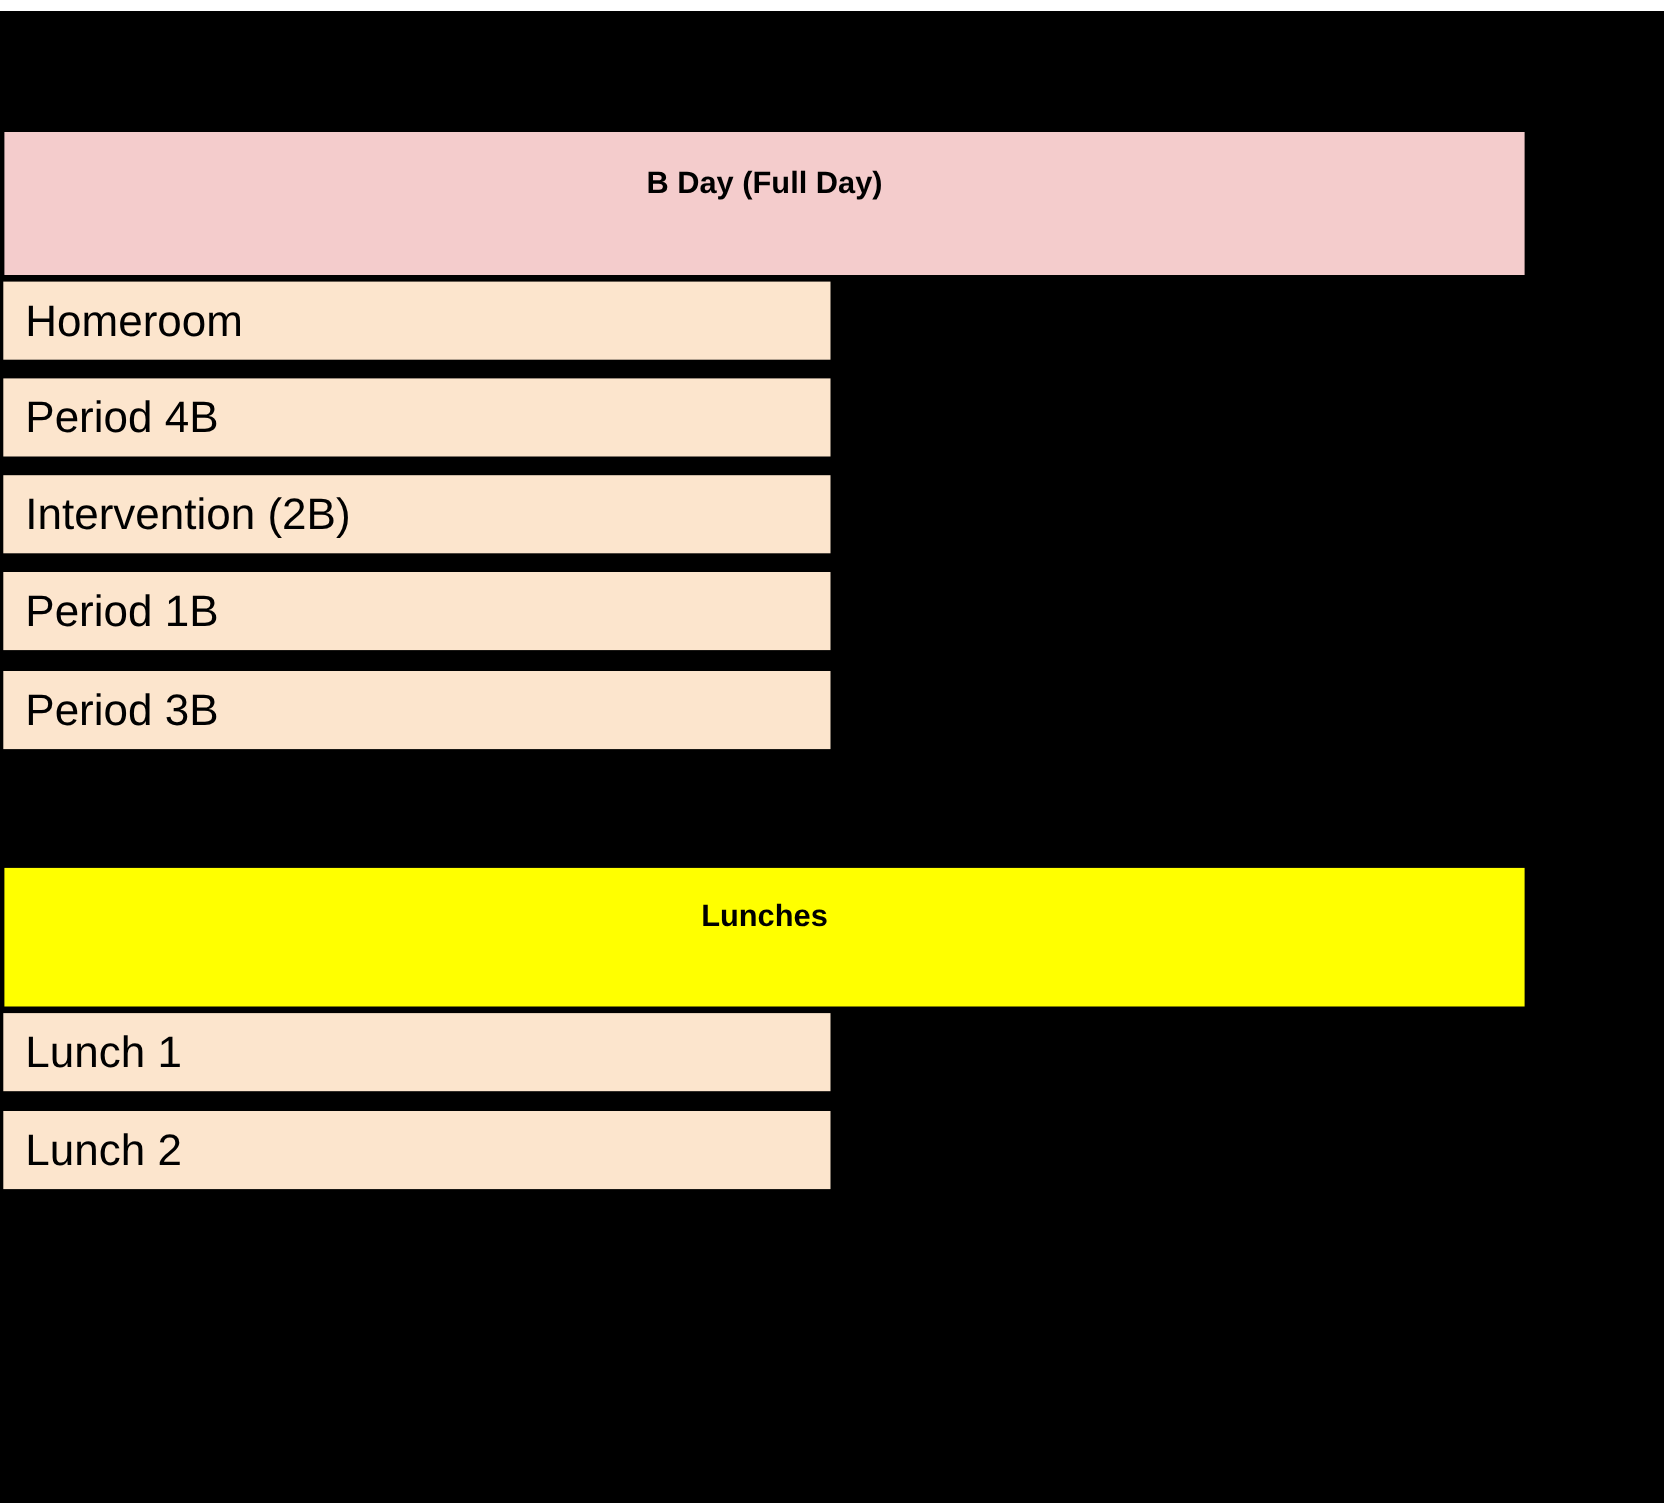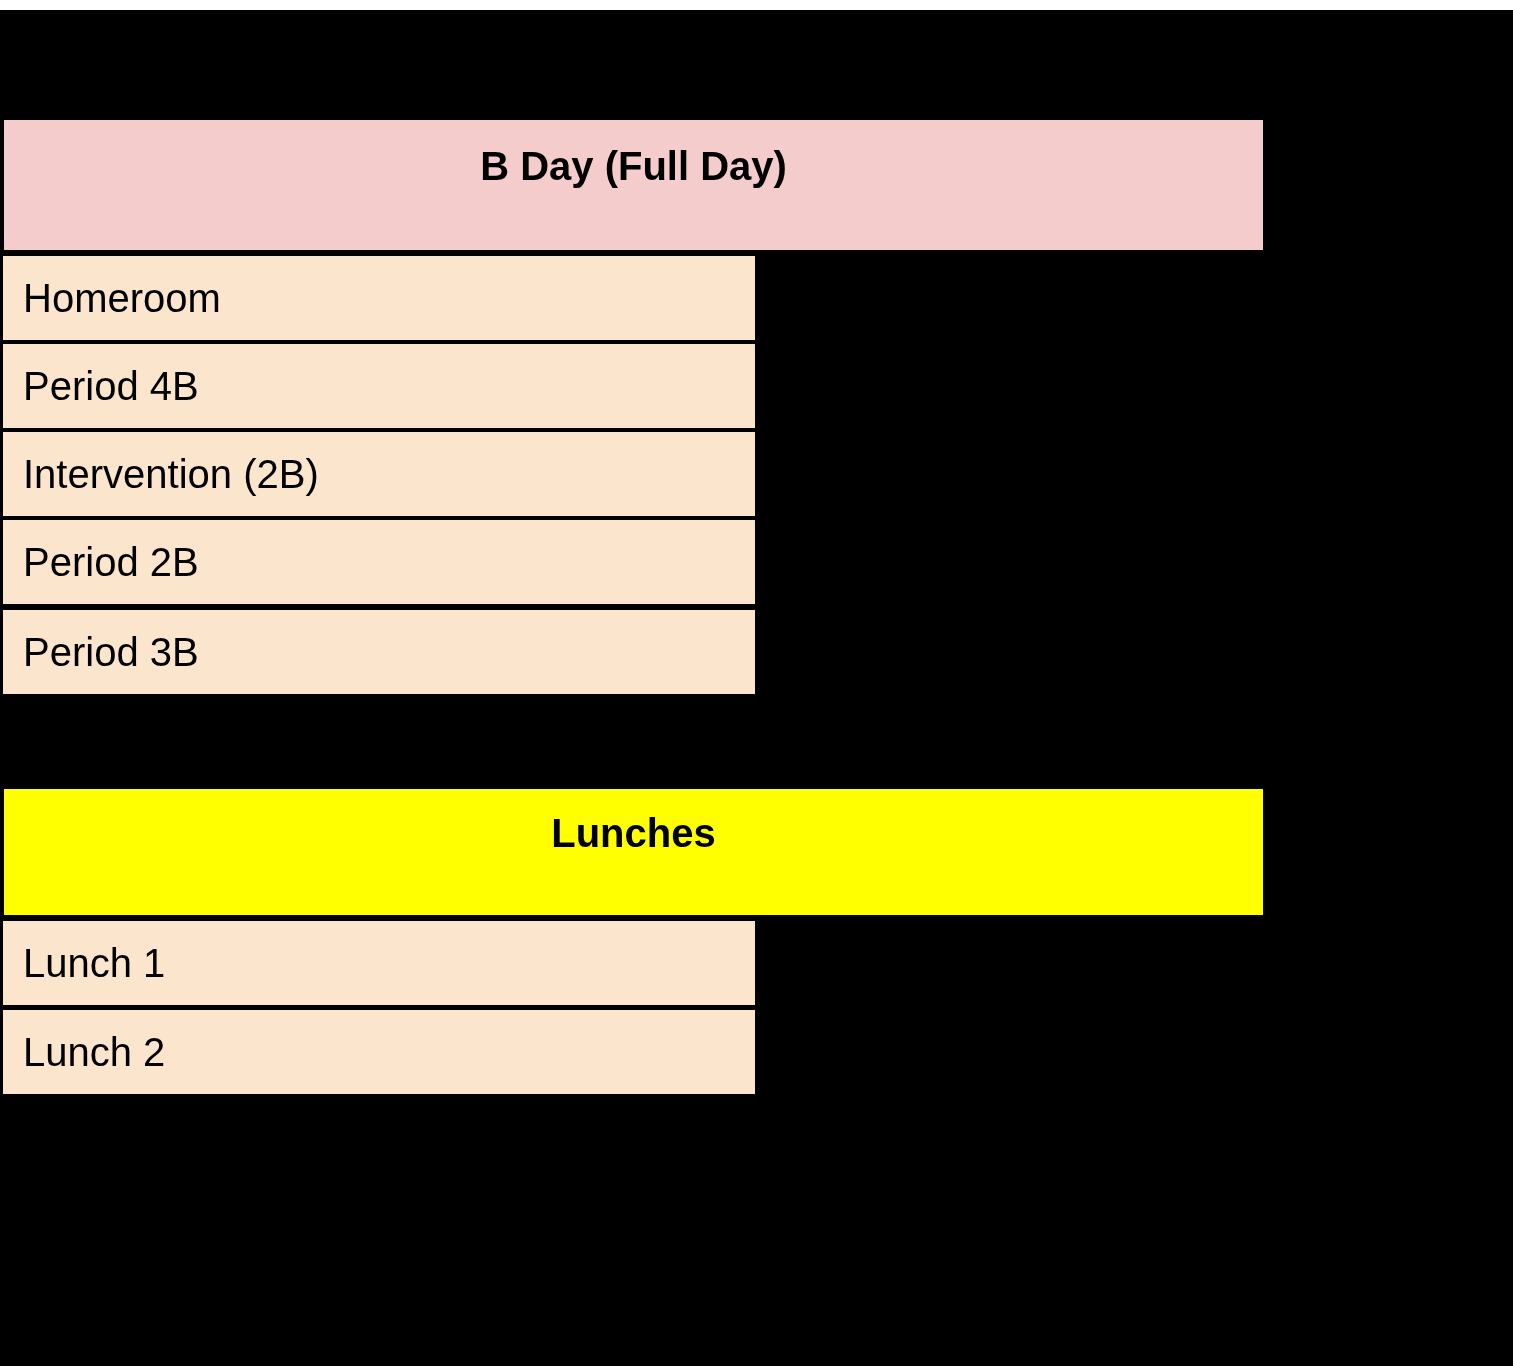--- a/index.html
+++ b/index.html
@@ -20,46 +20,46 @@
     position: absolute;
     top: 0;
     left: 0;
     width: 1513px;
     height: 10px;
     background: var(--top-strip, #ffffff);
   }
   .banner {
     position: absolute;
     left: 4px;
-    width: 1259px;
+    width: 1382px;
     box-sizing: border-box;
     display: flex;
     justify-content: center;
     align-items: flex-start;
-    font-size: 40px;
+    font-size: 28px;
     font-weight: bold;
     line-height: 44px;
   }
   .day-banner {
     top: 120px;
     height: 130px;
     padding-top: 24px;
     background: var(--day-header-bg, #f4cccc);
   }
   .lunch-banner {
     top: 789px;
     height: 126px;
     padding-top: 22px;
     background: var(--lunch-header-bg, #ffff00);
   }
   .cell {
     position: absolute;
     left: 3px;
     width: 752px;
-    height: 84px;
+    height: 71px;
     box-sizing: border-box;
     background: var(--row-bg, #fce5cd);
     display: flex;
     align-items: center;
     padding-left: 20px;
     font-size: 40px;
     line-height: 44px;
   }
 </style>
 </head>
@@ -67,21 +67,21 @@
 
 <div id="page">
 
   <div class="white-strip"></div>
 
   <div class="banner day-banner">B Day (Full Day)</div>
 
   <div class="cell" style="top:256px">Homeroom</div>
   <div class="cell" style="top:344px">Period 4B</div>
   <div class="cell" style="top:432px">Intervention (2B)</div>
-  <div class="cell" style="top:520px">Period 2B</div>
+  <div class="cell" style="top:520px">Period 1B</div>
   <div class="cell" style="top:610px">Period 3B</div>
 
   <div class="banner lunch-banner">Lunches</div>
 
   <div class="cell" style="top:921px">Lunch 1</div>
   <div class="cell" style="top:1010px">Lunch 2</div>
 
 </div>
 
 </body></html>

